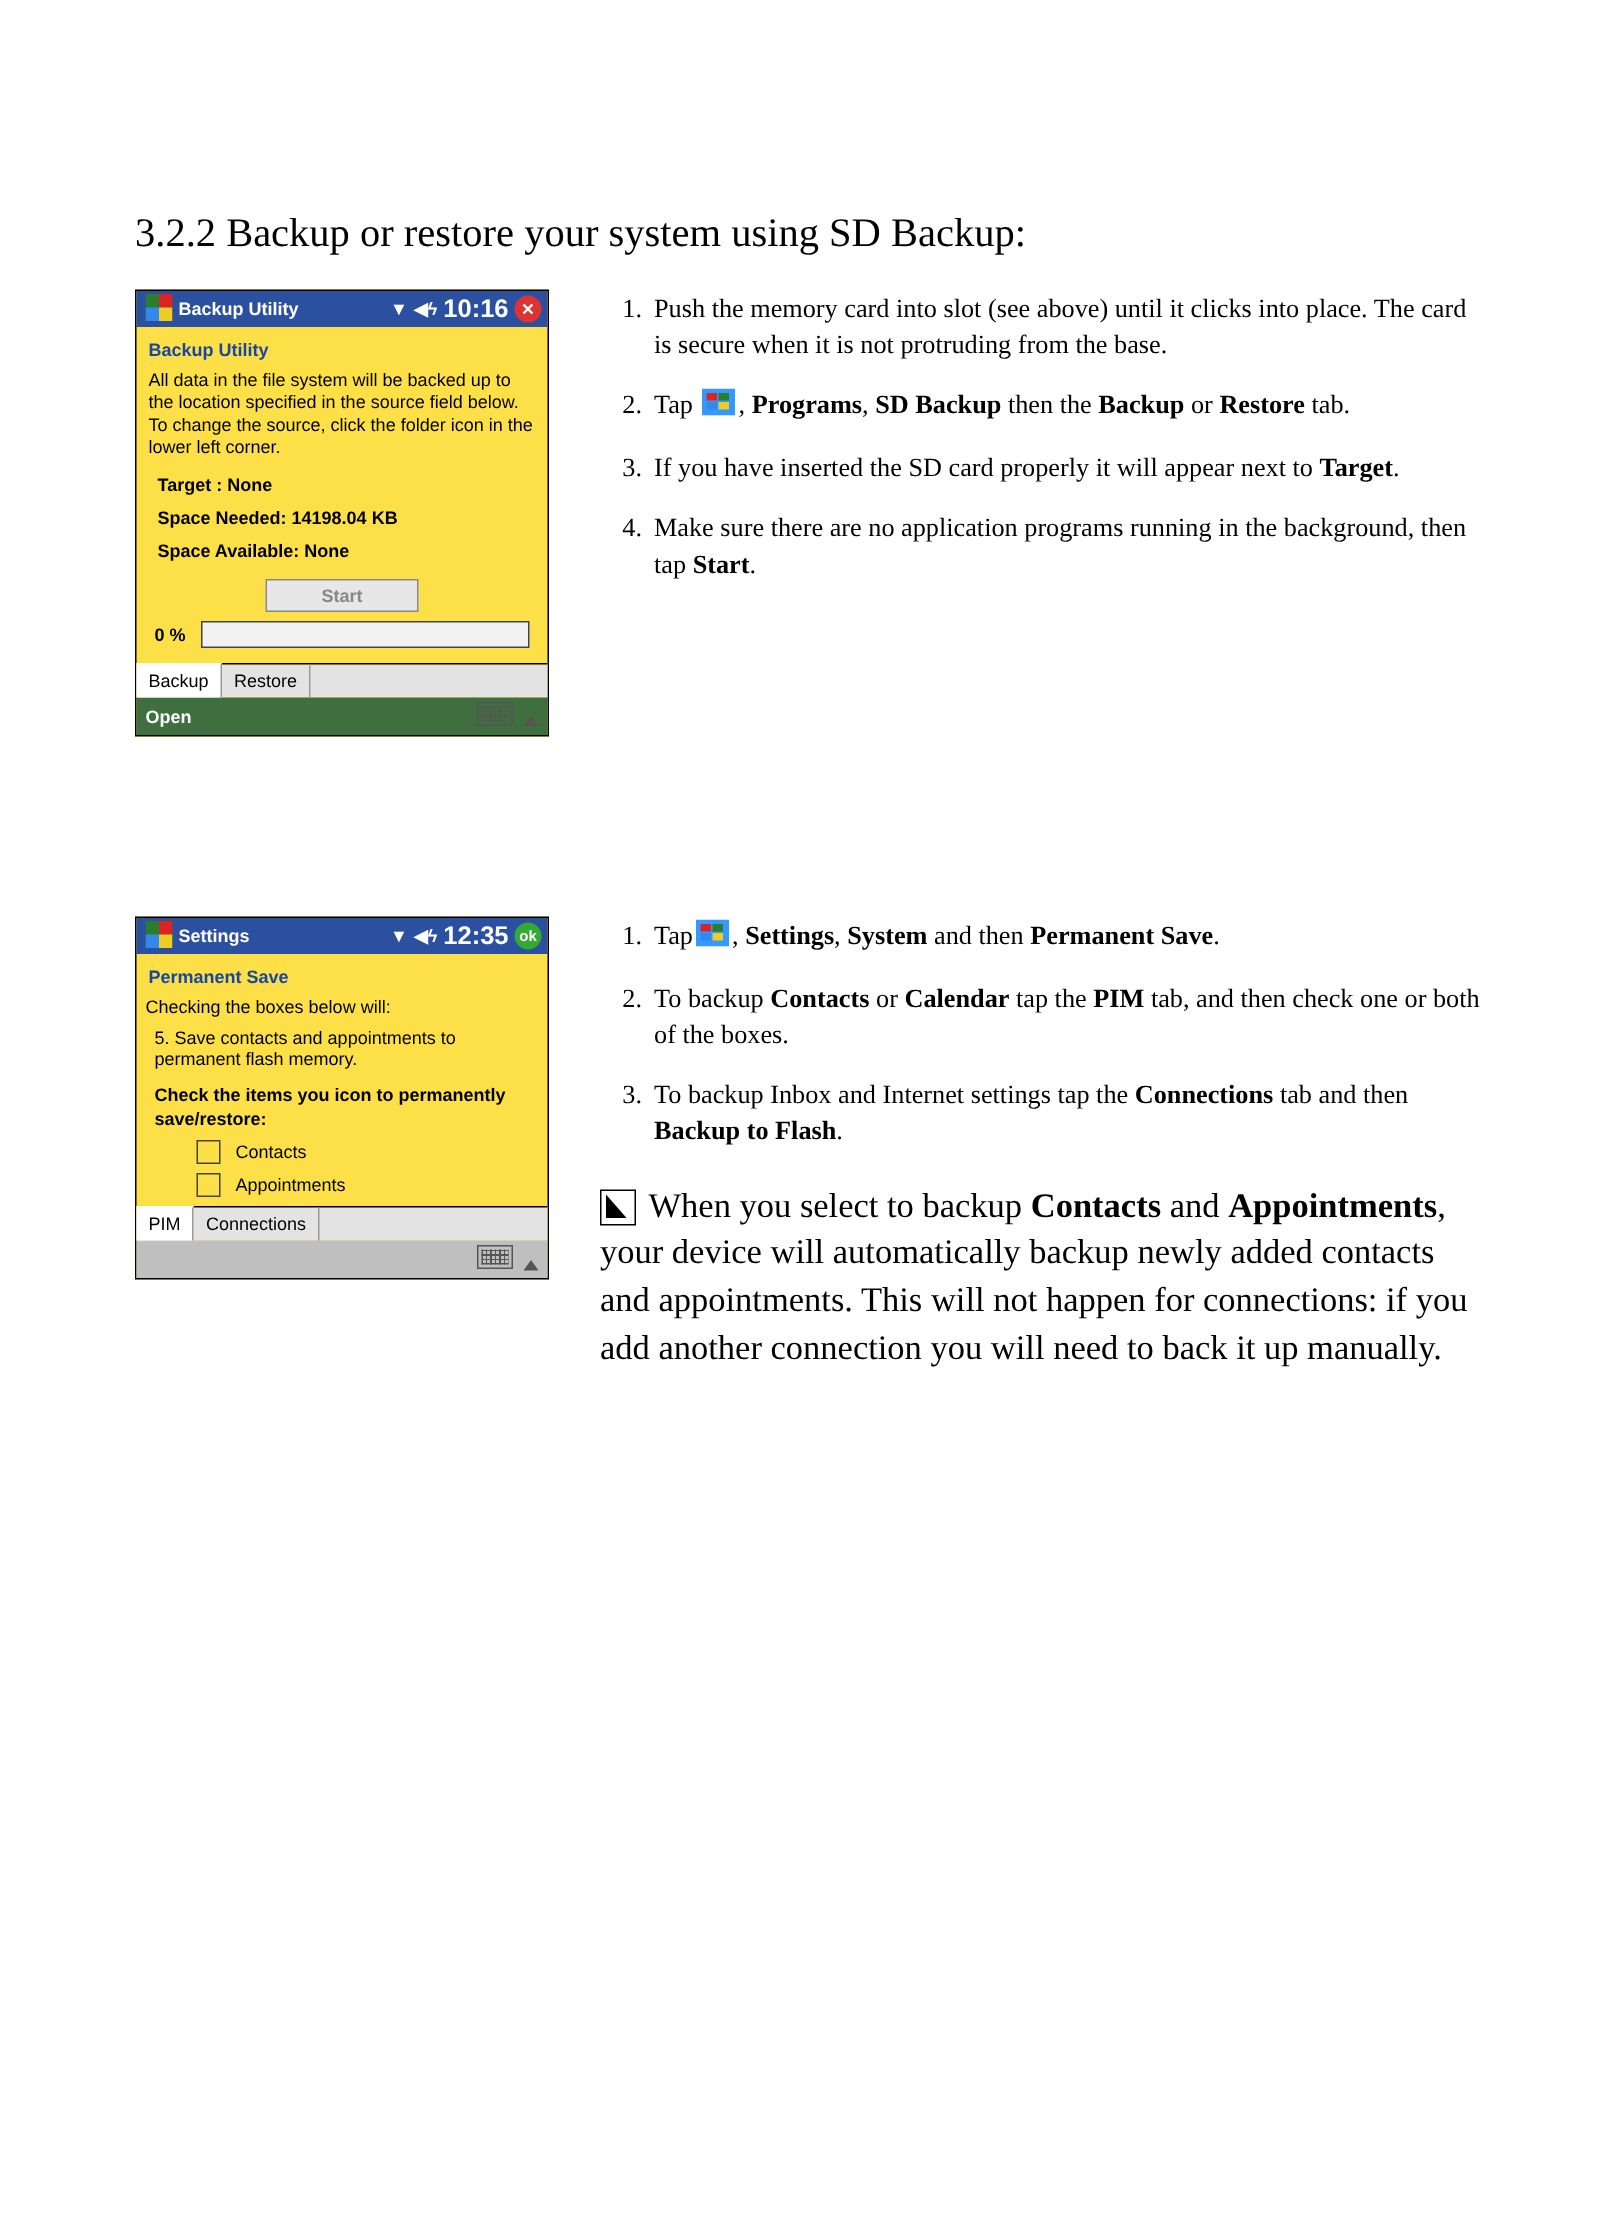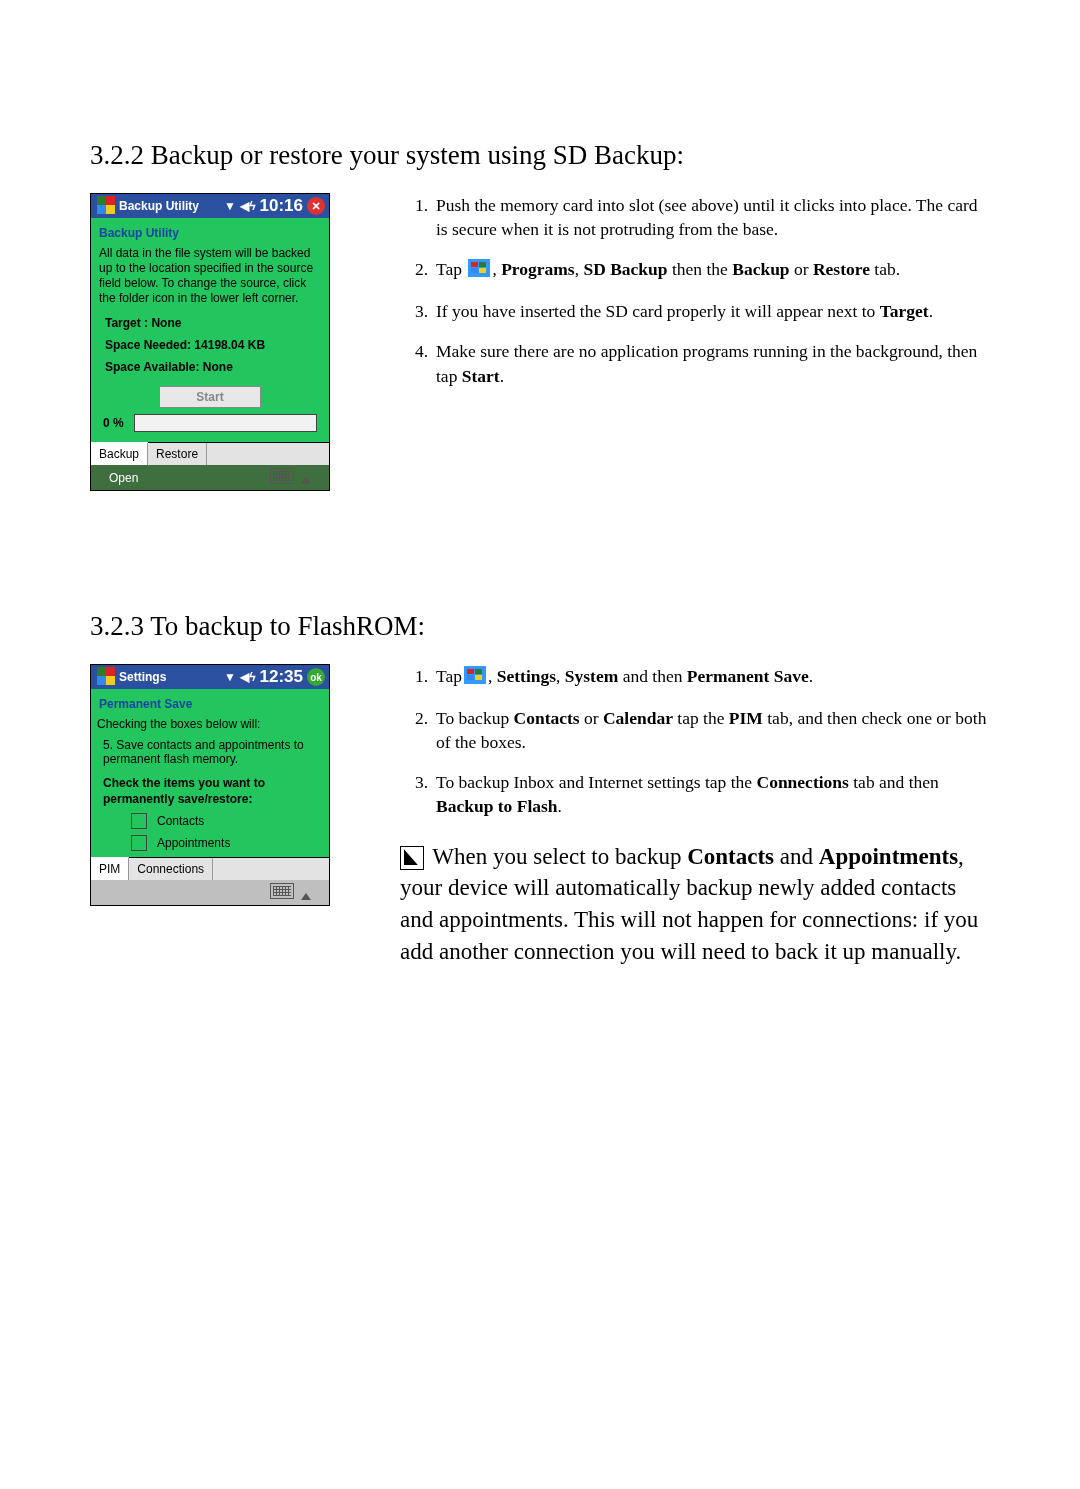--- a/index.html
+++ b/index.html
@@ -77,27 +77,27 @@
     content: "";
     position: absolute;
     left: 3px; top: 2px;
     width: 14px; height: 16px;
     background: #000;
     clip-path: polygon(0 0, 14px 16px, 0 16px);
   }
 
   
   .ppc {
-    width: 240px;
+    width: 276px;
     border: 1px solid #000;
     box-sizing: border-box;
     font-family: Tahoma, Verdana, sans-serif;
     font-size: 12px;
     color: #000;
-    background: #22c55e;
+    background: #fde047;
   }
   .ppc-titlebar {
     display: flex;
     align-items: center;
     background: linear-gradient(#2c50a0, #2c50a0);
     color: #fff;
     font-weight: bold;
     height: 24px;
     padding: 0 4px;
   }
@@ -174,22 +174,22 @@
     background:#fff;
     border-top:1px solid #fff;
     margin-top:-1px;
   }
   .ppc-softbar {
     display:flex;
     align-items:center;
     justify-content:space-between;
     background:#3f6e3f;
     color:#fff;
-    font-weight:normal;
-    padding:3px 18px;
+    font-weight:bold;
+    padding:3px 6px;
     font-size:12px;
     gap:35px;
   }
   .ppc-softbar.grey {
     background:#bfbfbf;
     color:#555;
   }
   .kb-icon {
     width:22px; height:14px;
     border:1px solid #555;
@@ -311,21 +311,20 @@
             <span class="instr-body">
               <span>Make sure there are no application programs running in the background, then tap </span><span class="bold">Start</span><span>.</span>
             </span>
           </li>
         </ol>
       </div>
     </div>
   </div>
 
   <div class="section-block">
-    <div class="section-heading">3.2.3 To backup to FlashROM:</div>
 
     <div class="two-col">
 
       <div class="left-col">
         <div class="ppc">
           <div class="ppc-titlebar">
             <span class="flag-icon">
               <svg width="18" height="18">
                   <rect width="18" height="18" fill="#2a7d2a"></rect>
                   <rect x="9" y="0" width="9" height="9" fill="#d22"></rect>
@@ -336,21 +335,21 @@
             <span class="title-text">Settings</span>
             <span class="ppc-signal">▼</span>
             <span class="ppc-speaker">◀ϟ</span>
             <span class="ppc-clock">12:35</span>
             <span class="ppc-ok">ok</span>
           </div>
           <div class="ppc-subtitle">Permanent Save</div>
           <div class="ppc-body-pad">
             <div class="ppc-para" style="margin:0 0 6px 0;">Checking the boxes below will:</div>
             <div class="num-list" style="margin-bottom:10px;">5. Save contacts and appointments to permanent flash memory.</div>
-            <div class="subheading-text">Check the items you want to permanently save/restore:</div>
+            <div class="subheading-text">Check the items you icon to permanently save/restore:</div>
             <div class="check-row">
               <span class="check-box"></span>
               <span>Contacts</span>
             </div>
             <div class="check-row">
               <span class="check-box"></span>
               <span>Appointments</span>
             </div>
           </div>
           <div class="ppc-tabs">

